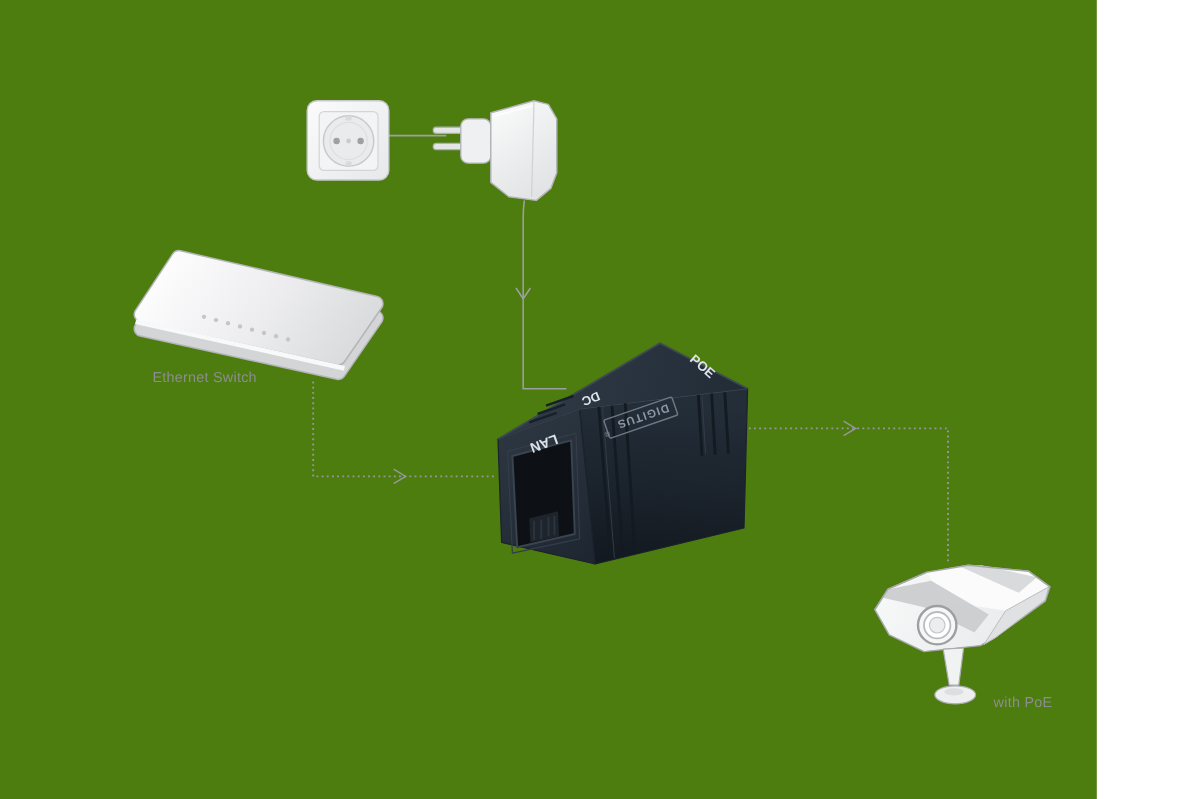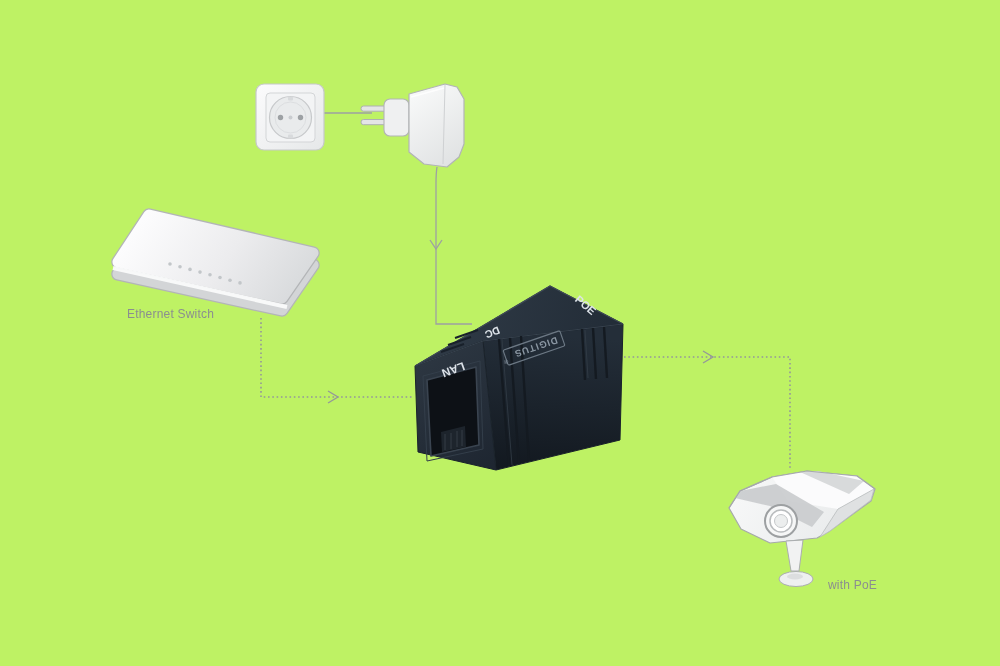--- a/index.html
+++ b/index.html
@@ -1,16 +1,16 @@
 <!DOCTYPE html>
 <html><head>
 <meta charset="utf-8">
 <style>
   html,body{margin:0;padding:0;background:#ffffff;}
-  #stage{position:relative;width:1000px;height:666px;background:#bef264;overflow:hidden;
+  #stage{position:relative;width:914px;height:666px;background:#4d7c0f;overflow:hidden;
          font-family:"Liberation Sans", sans-serif;}
   svg{position:absolute;left:0;top:0;}
   text{font-family:"Liberation Sans", sans-serif;}
   .caption{font-size:12px;fill:#8b8e90;letter-spacing:.2px;}
   .inj-label{font-weight:bold;fill:#dde3e9;}
   .line{fill:none;stroke:#9da0a2;stroke-width:1.3;}
   .dotted{fill:none;stroke:#94979a;stroke-width:1.6;stroke-dasharray:1.6 2.7;}
   .chev{fill:none;stroke:#94979a;stroke-width:1.3;}
 </style>
 </head>

